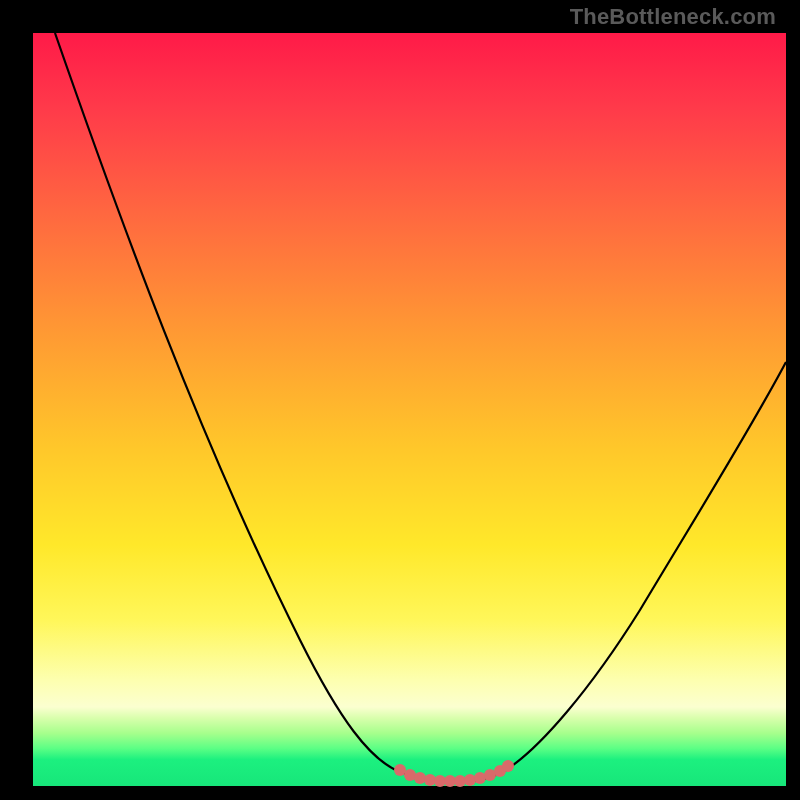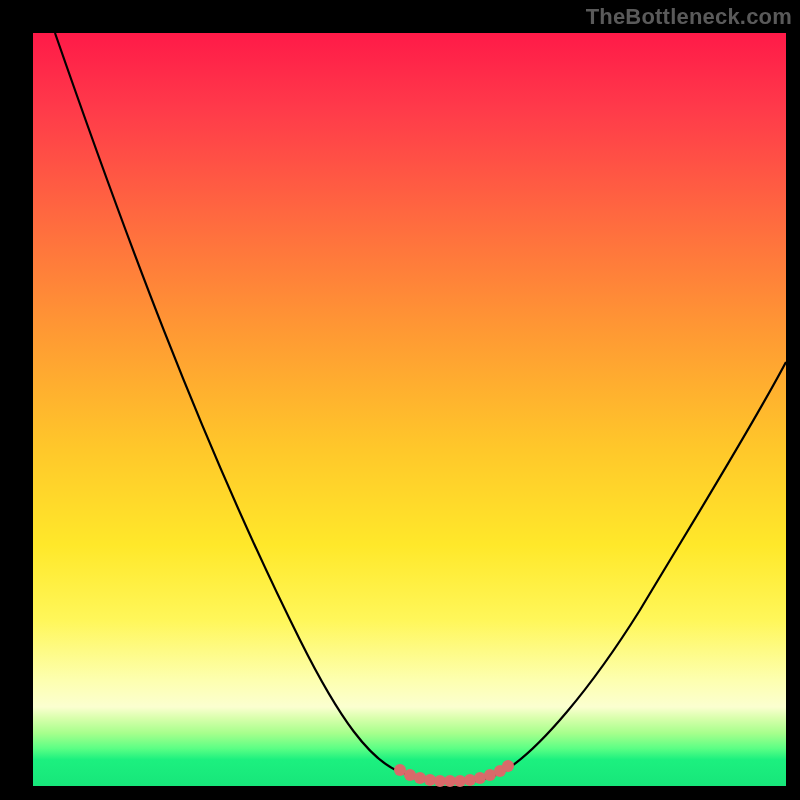--- a/index.html
+++ b/index.html
@@ -40,21 +40,21 @@
       #d8ffac 91%,
       #a6ff8c 93%,
       #5cff85 95%,
       #1cf07f 96.5%,
       #17e67a 100%
     );
   }
   .watermark {
     position: absolute;
     top: 4px;
-    right: 8px;
+    right: 24px;
     font-size: 22px;
     font-weight: 600;
     color: #5a5a5a;
     letter-spacing: 0.2px;
     user-select: none;
   }
   svg.curve {
     position: absolute;
     left: 0;
     top: 0;

